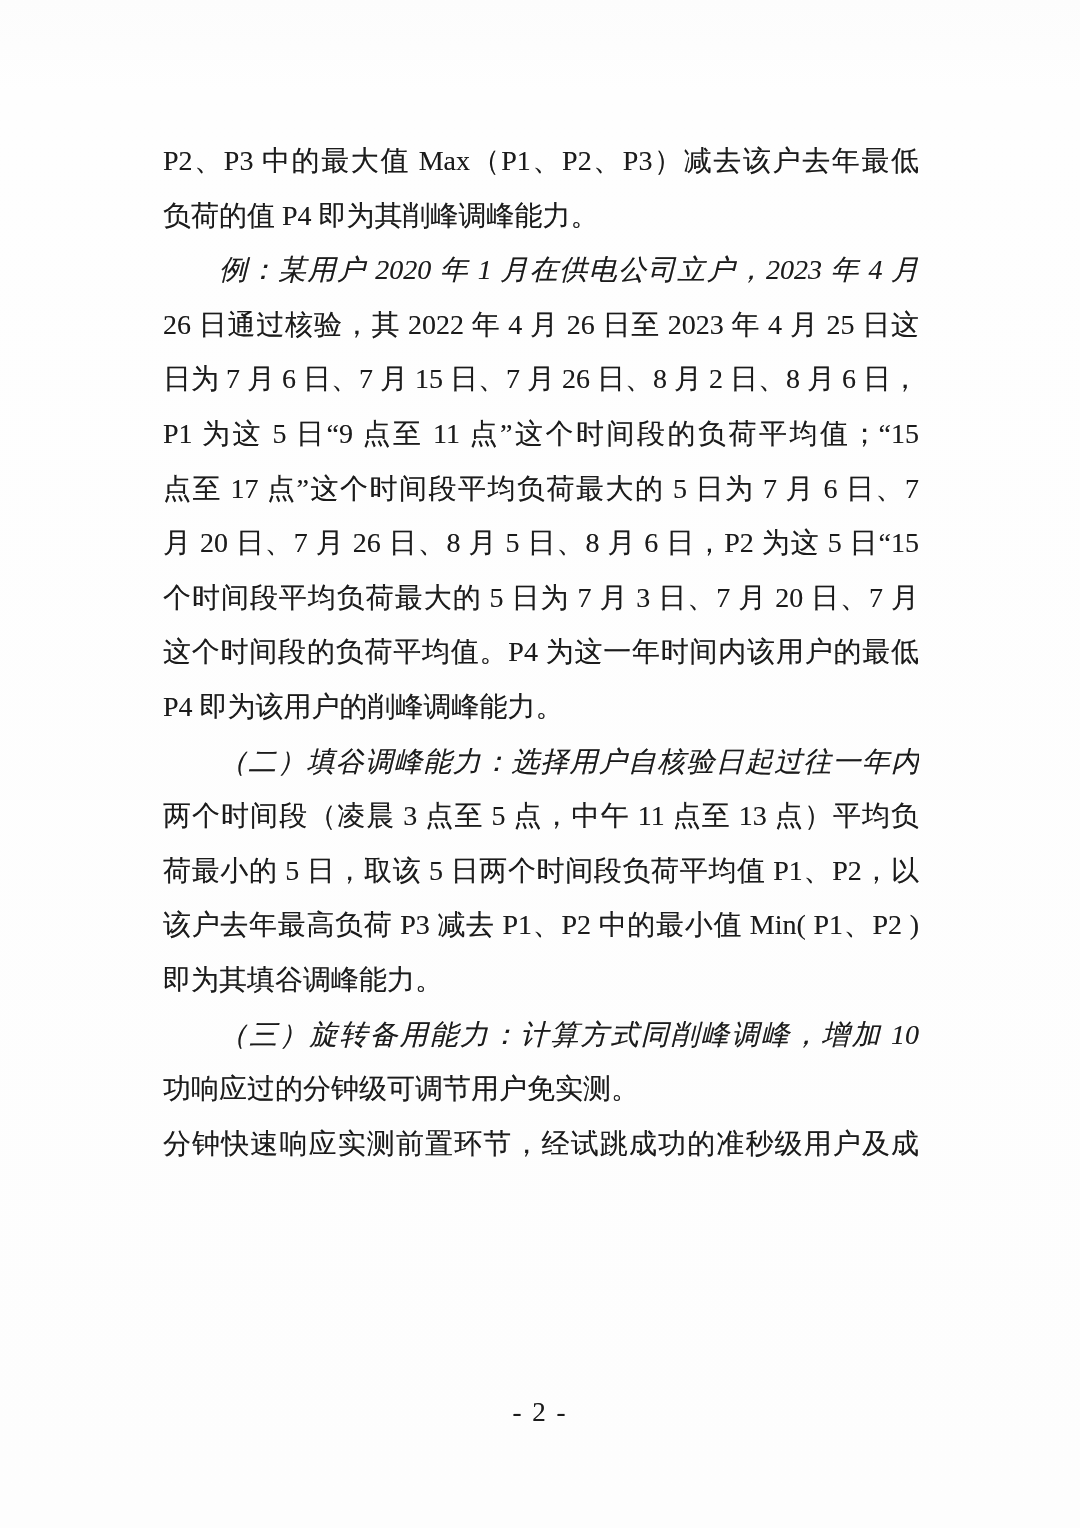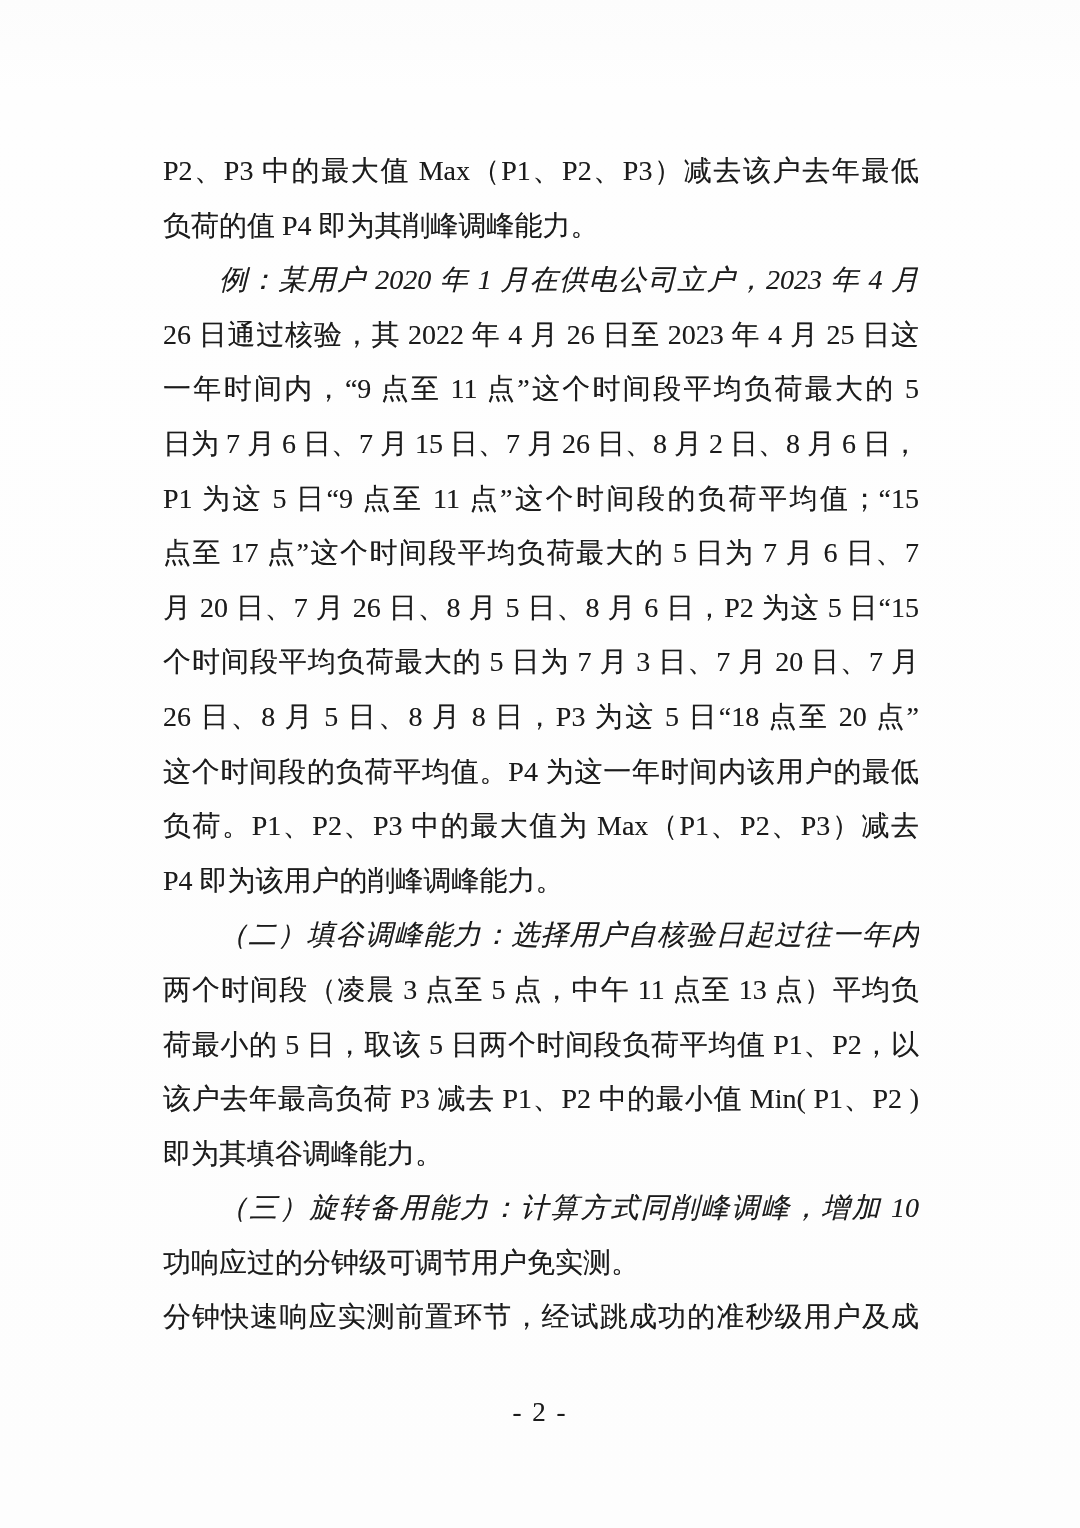--- a/index.html
+++ b/index.html
@@ -16,21 +16,21 @@
   .page {
     position: relative;
     width: 1080px;
     height: 1528px;
     overflow: hidden;
     background: linear-gradient(180deg, #fcfcfc 0%, #fefefe 6%, #fdfdfd 100%);
   }
   .text-block {
     position: absolute;
     left: 163px;
-    top: 144px;
+    top: 134px;
     width: 756px;
   }
   .line {
     height: 54.6px;
     line-height: 54.6px;
     font-size: 28px;
     text-align: justify;
     text-align-last: justify;
     overflow: hidden;
     text-shadow: 0 0 0.6px rgba(30,30,30,0.45);
@@ -62,38 +62,35 @@
   <div class="text-block">
 
       <div class="line">P2、P3 中的最大值 Max（P1、P2、P3）减去该户去年最低</div>
 
       <div class="line para-end">负荷的值 P4 即为其削峰调峰能力。</div>
 
       <div class="line indent">例：某用户 2020 年 1 月在供电公司立户，2023 年 4 月</div>
 
       <div class="line">26 日通过核验，其 2022 年 4 月 26 日至 2023 年 4 月 25 日这</div>
 
-      <div class="line">一年时间内，“9 点至 11 点”这个时间段平均负荷最大的 5</div>
 
       <div class="line">日为 7 月 6 日、7 月 15 日、7 月 26 日、8 月 2 日、8 月 6 日，</div>
 
       <div class="line">P1 为这 5 日“9 点至 11 点”这个时间段的负荷平均值；“15</div>
 
       <div class="line">点至 17 点”这个时间段平均负荷最大的 5 日为 7 月 6 日、7</div>
 
       <div class="line">月 20 日、7 月 26 日、8 月 5 日、8 月 6 日，P2 为这 5 日“15</div>
 
 
       <div class="line">个时间段平均负荷最大的 5 日为 7 月 3 日、7 月 20 日、7 月</div>
 
-      <div class="line">26 日、8 月 5 日、8 月 8 日，P3 为这 5 日“18 点至 20 点”</div>
 
       <div class="line">这个时间段的负荷平均值。P4 为这一年时间内该用户的最低</div>
 
-      <div class="line">负荷。P1、P2、P3 中的最大值为 Max（P1、P2、P3）减去</div>
 
       <div class="line para-end">P4 即为该用户的削峰调峰能力。</div>
 
       <div class="line indent">（二）填谷调峰能力：选择用户自核验日起过往一年内</div>
 
       <div class="line">两个时间段（凌晨 3 点至 5 点，中午 11 点至 13 点）平均负</div>
 
       <div class="line">荷最小的 5 日，取该 5 日两个时间段负荷平均值 P1、P2，以</div>
 
       <div class="line">该户去年最高负荷 P3 减去 P1、P2 中的最小值 Min( P1、P2 )</div>

